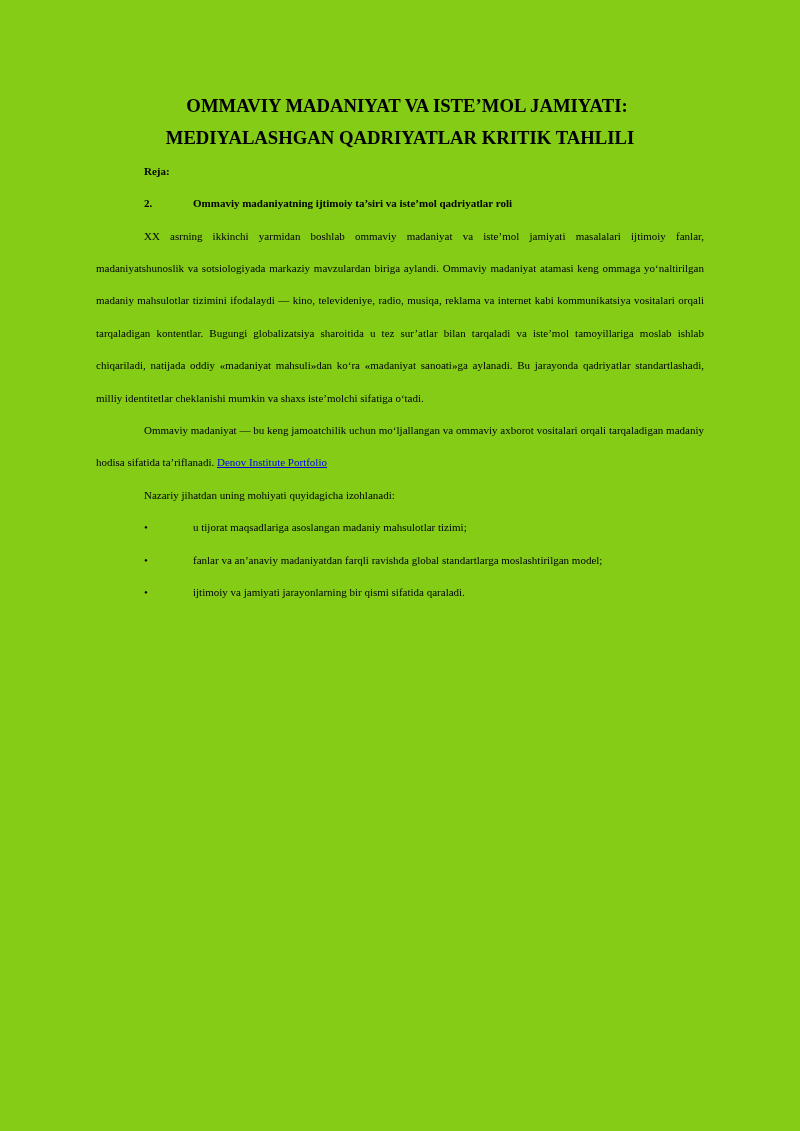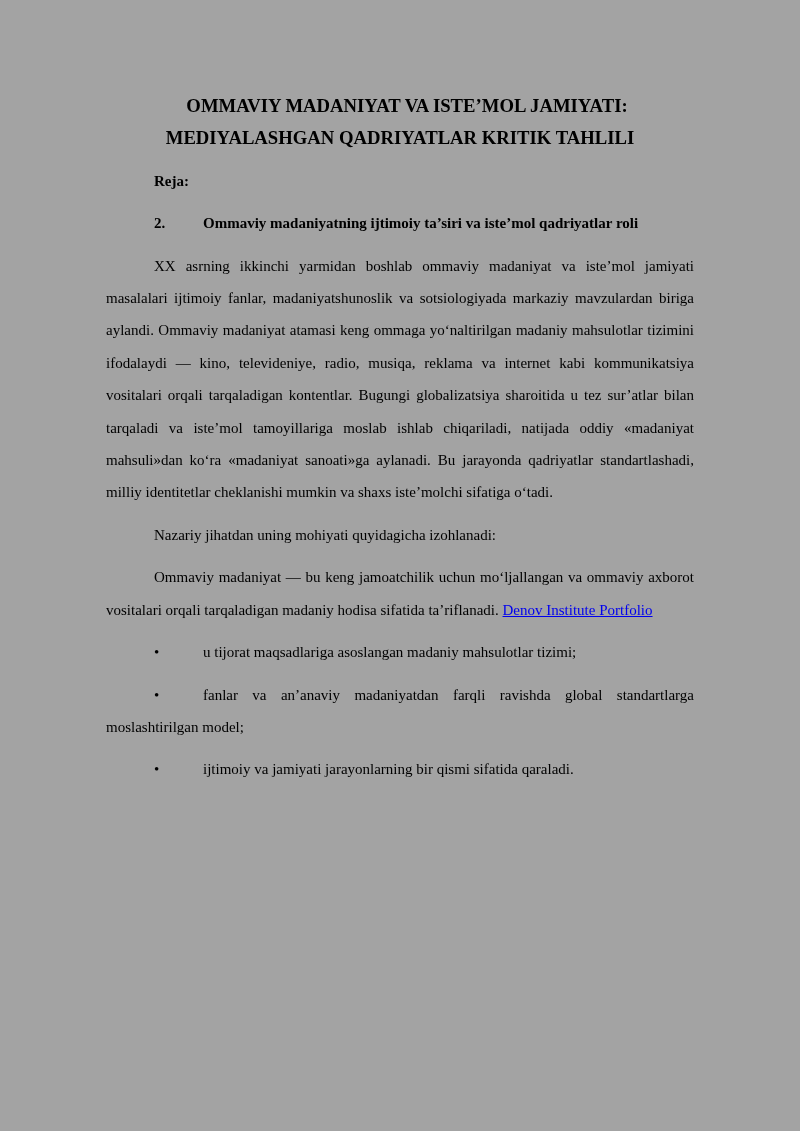--- a/index.html
+++ b/index.html
@@ -12,32 +12,32 @@
     height: 1131px;
     font-family: "Liberation Serif", "DejaVu Serif", serif;
     color: #000000;
     overflow: hidden;
   }
   .page {
     box-sizing: border-box;
     width: 800px;
     height: 1131px;
     padding: 90px 96px 0 96px;
-    background: #a3a3a3;
+    background: #84cc16;
   }
   .doc-title {
     font-size: 18.7px;
     font-weight: bold;
     line-height: 32.4px;
     text-align: center;
     text-indent: 14px;
   }
   p {
-    margin: 10px;
-    font-size: 15px;
+    margin: 0;
+    font-size: 11px;
     line-height: 32.4px;
     text-align: justify;
   }
   .indent { text-indent: 48px; }
   .bold { font-weight: bold; }
   .li { text-indent: 48px; }
   .marker {
     display: inline-block;
     width: 49px;
     text-indent: 0;
@@ -64,23 +64,23 @@
   </div>
 
   <p class="indent bold">Reja:</p>
 
 
   <p class="li bold"><span class="marker">2.</span><span>Ommaviy madaniyatning ijtimoiy ta’siri va iste’mol qadriyatlar roli</span></p>
 
 
   <p class="indent">XX asrning ikkinchi yarmidan boshlab ommaviy madaniyat va iste’mol jamiyati masalalari ijtimoiy fanlar, madaniyatshunoslik va sotsiologiyada markaziy mavzulardan biriga aylandi. Ommaviy madaniyat atamasi keng ommaga yoʻnaltirilgan madaniy mahsulotlar tizimini ifodalaydi — kino, televideniye, radio, musiqa, reklama va internet kabi kommunikatsiya vositalari orqali tarqaladigan kontentlar. Bugungi globalizatsiya sharoitida u tez sur’atlar bilan tarqaladi va iste’mol tamoyillariga moslab ishlab chiqariladi, natijada oddiy «madaniyat mahsuli»dan koʻra «madaniyat sanoati»ga aylanadi. Bu jarayonda qadriyatlar standartlashadi, milliy identitetlar cheklanishi mumkin va shaxs iste’molchi sifatiga oʻtadi.</p>
 
+  <p class="indent"><span>Ommaviy madaniyat — bu keng jamoatchilik uchun moʻljallangan va ommaviy axborot vositalari orqali tarqaladigan madaniy hodisa sifatida ta’riflanadi.</span> <a class="doc-link" href="#">Denov Institute Portfolio</a></p>
+
   <p class="indent">Nazariy jihatdan uning mohiyati quyidagicha izohlanadi:</p>
-
-  <p class="indent"><span>Ommaviy madaniyat — bu keng jamoatchilik uchun moʻljallangan va ommaviy axborot vositalari orqali tarqaladigan madaniy hodisa sifatida ta’riflanadi.</span> <a class="doc-link" href="#">Denov Institute Portfolio</a></p>
 
   <p class="li"><span class="bullet-marker">•</span><span>u tijorat maqsadlariga asoslangan madaniy mahsulotlar tizimi;</span></p>
 
   <p class="li"><span class="bullet-marker">•</span><span>fanlar va an’anaviy madaniyatdan farqli ravishda global standartlarga moslashtirilgan model;</span></p>
 
   <p class="li"><span class="bullet-marker">•</span><span>ijtimoiy va jamiyati jarayonlarning bir qismi sifatida qaraladi.</span></p>
 
 
 </div>
 

